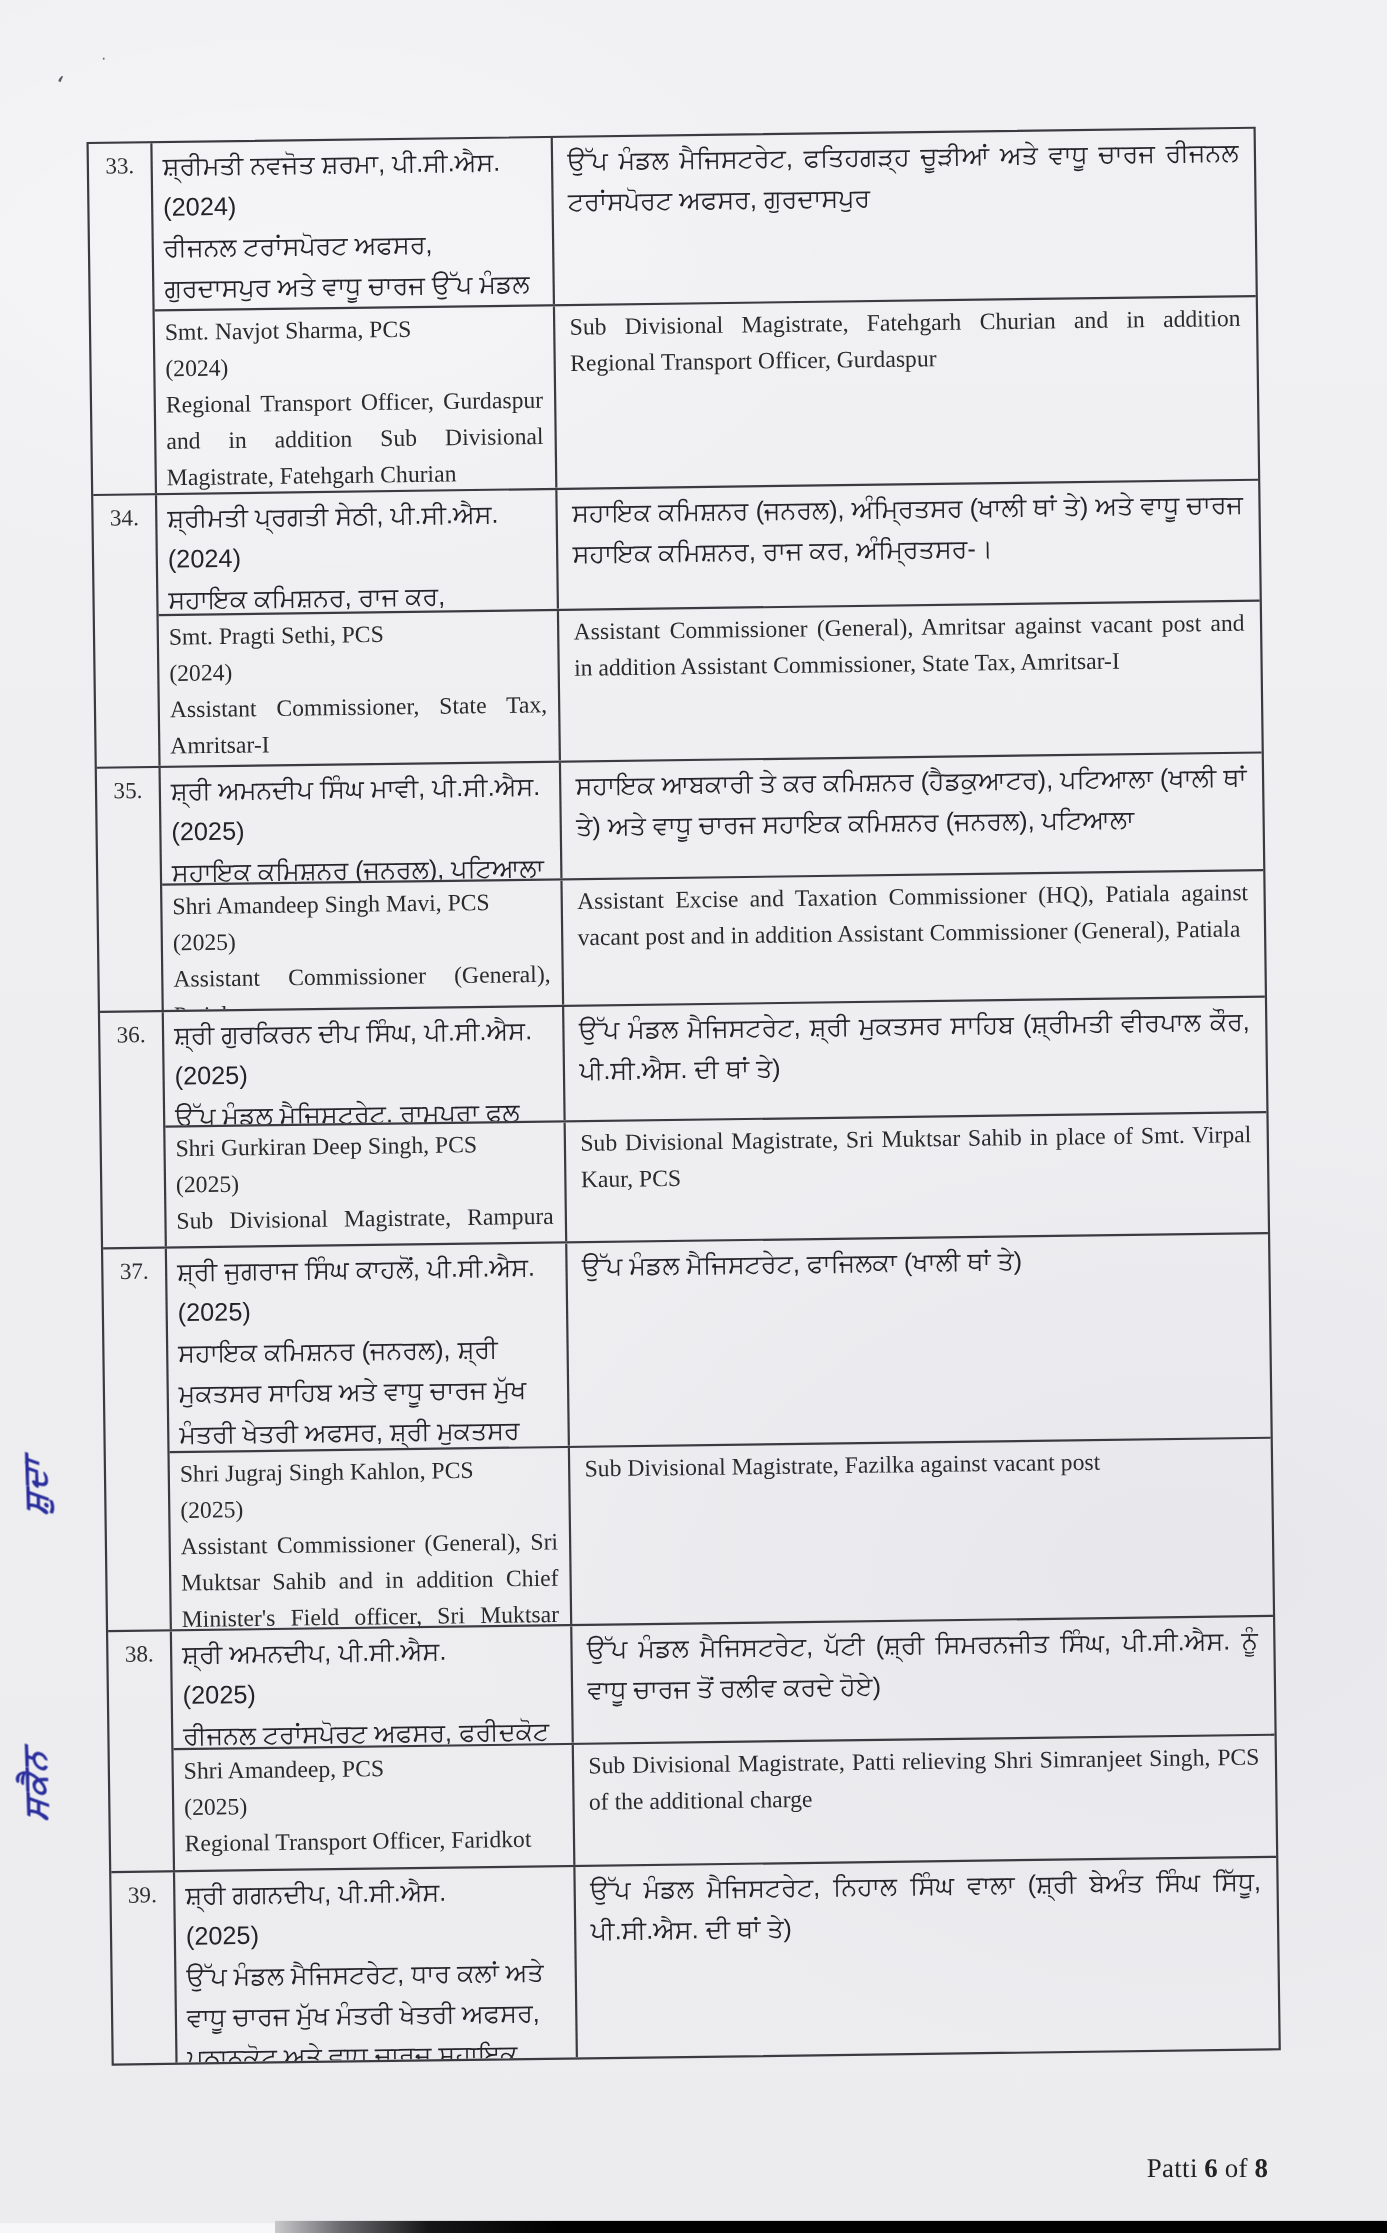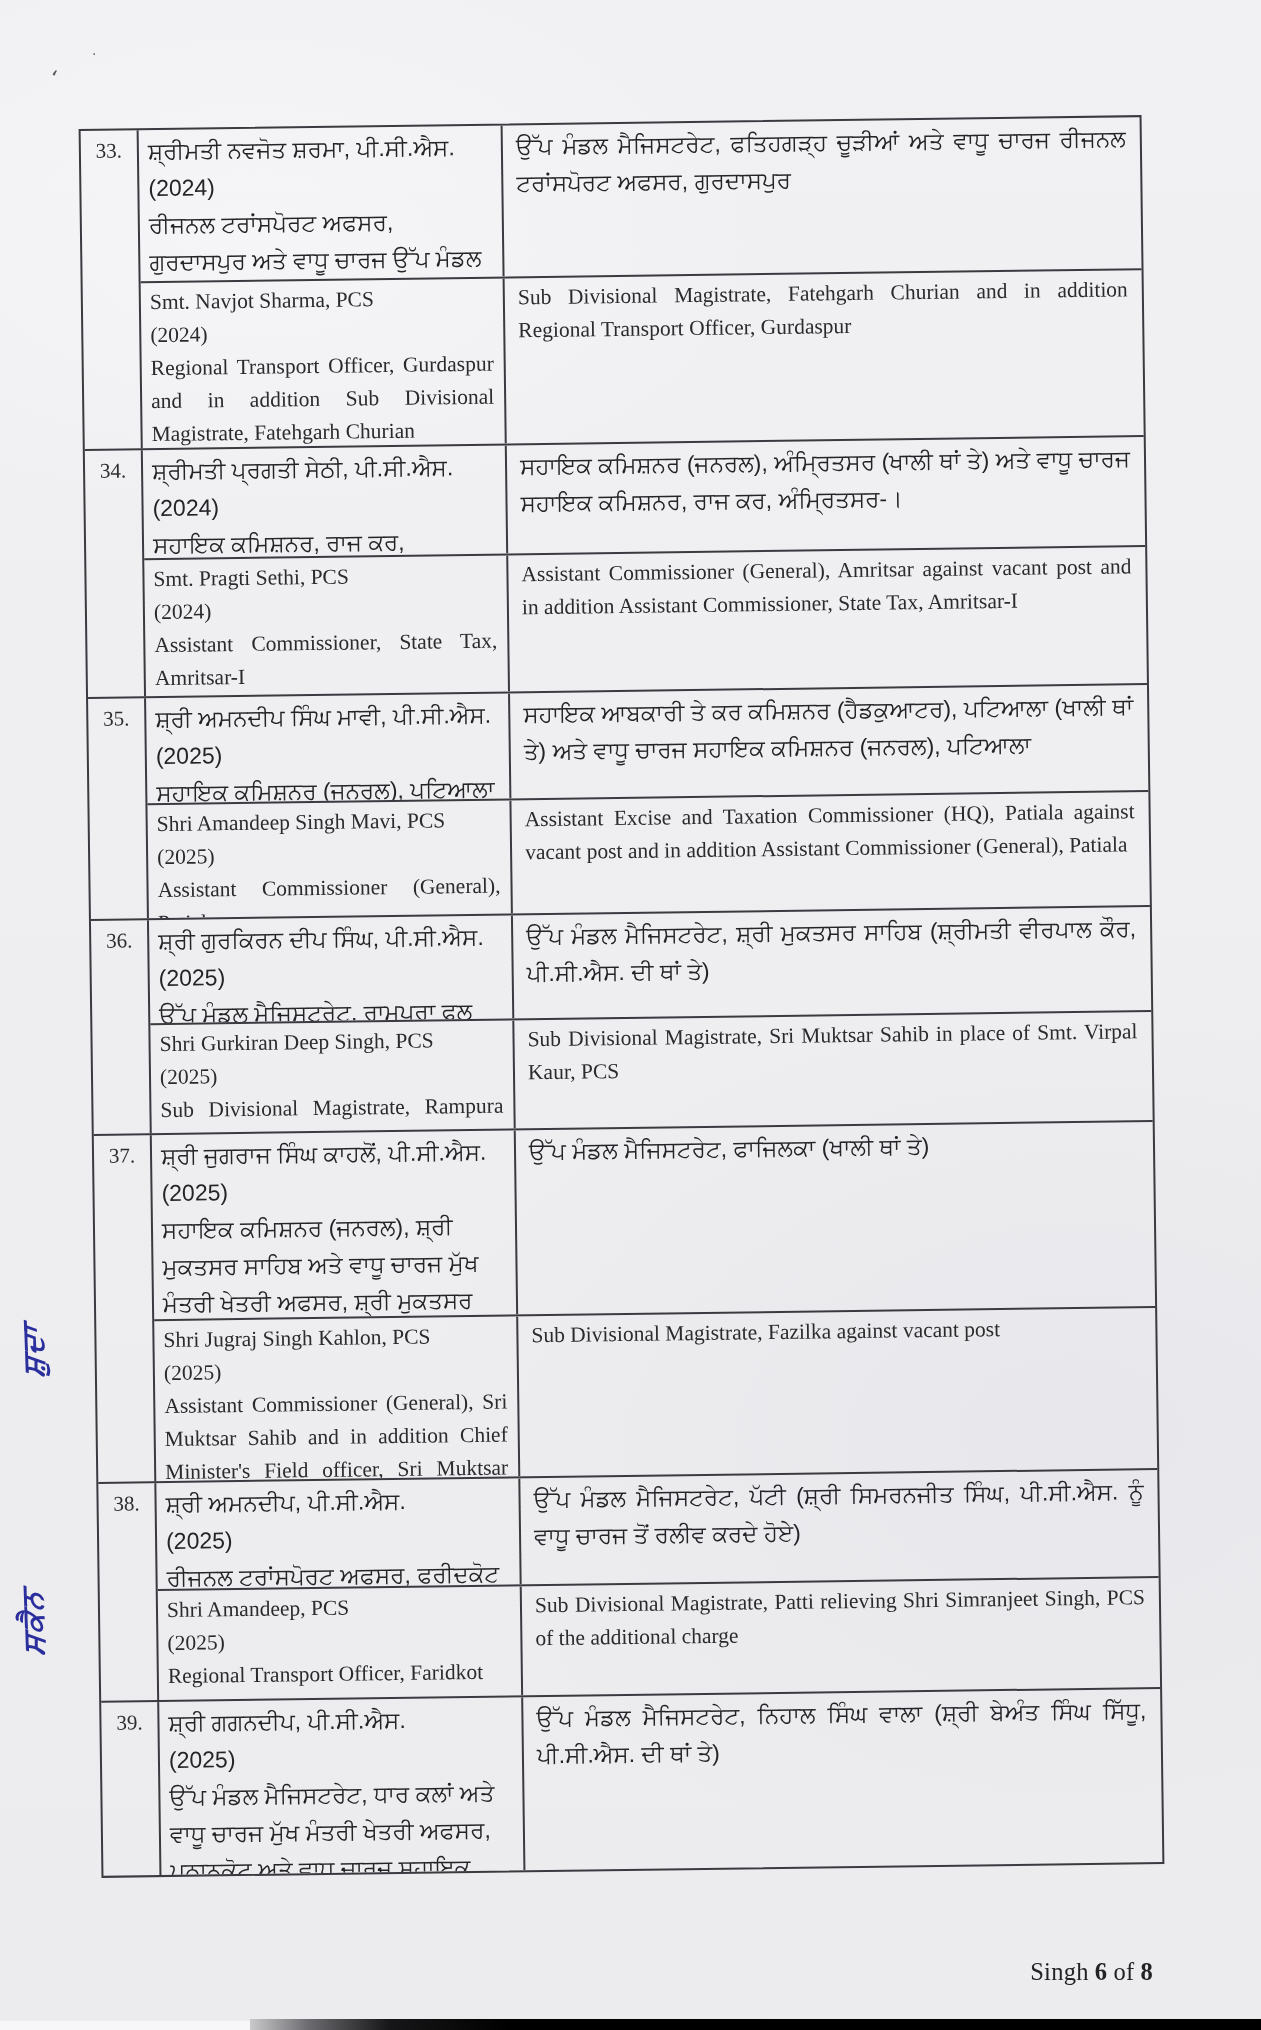--- a/index.html
+++ b/index.html
@@ -220,17 +220,17 @@
 (2025)
 ਉੱਪ ਮੰਡਲ ਮੈਜਿਸਟਰੇਟ, ਧਾਰ ਕਲਾਂ ਅਤੇ ਵਾਧੂ ਚਾਰਜ ਮੁੱਖ ਮੰਤਰੀ ਖੇਤਰੀ ਅਫਸਰ, ਪਠਾਨਕੋਟ ਅਤੇ ਵਾਧੂ ਚਾਰਜ ਸਹਾਇਕ ਕਮਿਸ਼ਨਰ (ਜਨਰਲ), ਪਠਾਨਕੋਟ</div>
         <div class="cell cell-to pa-text">ਉੱਪ ਮੰਡਲ ਮੈਜਿਸਟਰੇਟ, ਨਿਹਾਲ ਸਿੰਘ ਵਾਲਾ (ਸ਼੍ਰੀ ਬੇਅੰਤ ਸਿੰਘ ਸਿੱਧੂ, ਪੀ.ਸੀ.ਐਸ. ਦੀ ਥਾਂ ਤੇ)</div>
       </div>
     </div>
   </div>
 
 </div>
 
 <div class="footer">
-  <span>Singh</span><span><b>6</b></span><span>of</span><span><b>8</b></span>
+  <span>Patti</span><span><b>6</b></span><span>of</span><span><b>8</b></span>
 </div>
 
 <div class="bottom-bar-soft"></div>
 <div class="bottom-bar"></div>
 
 </body></html>

